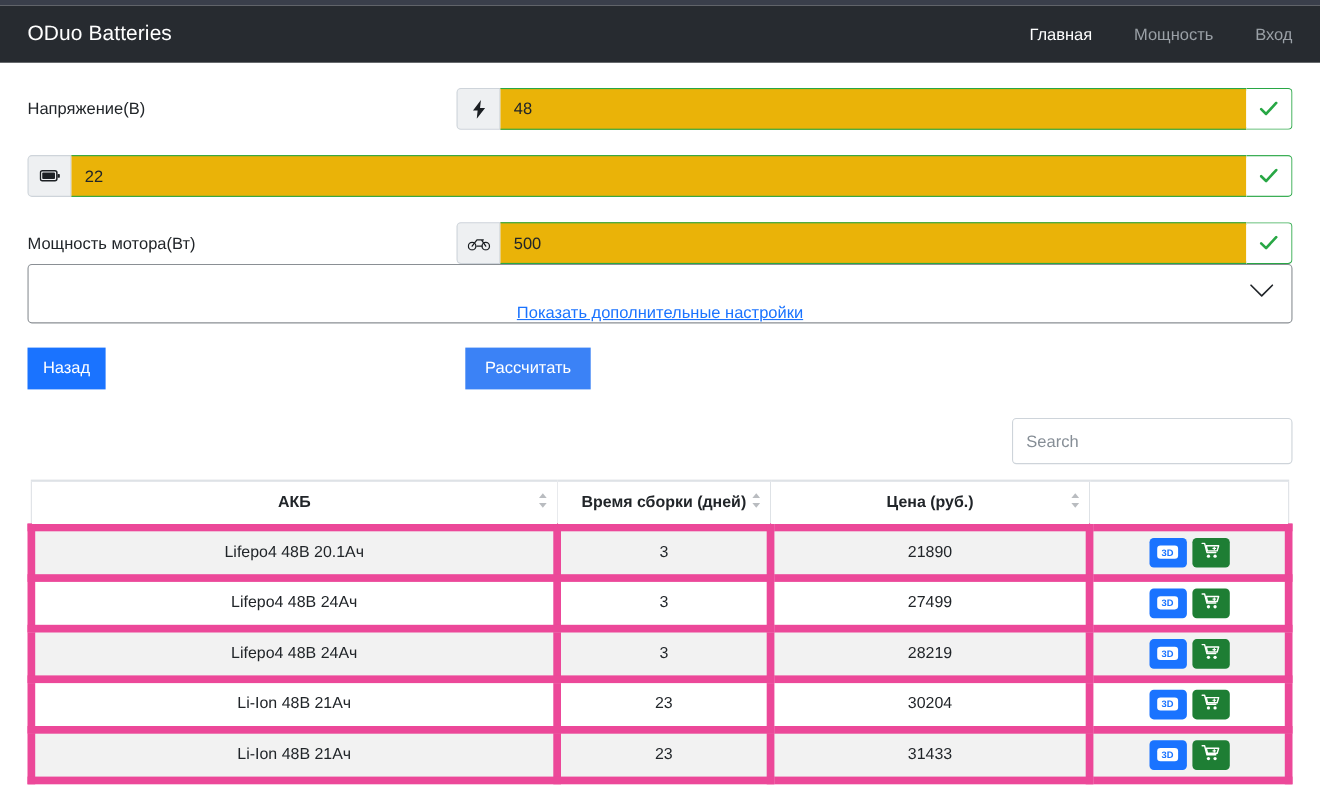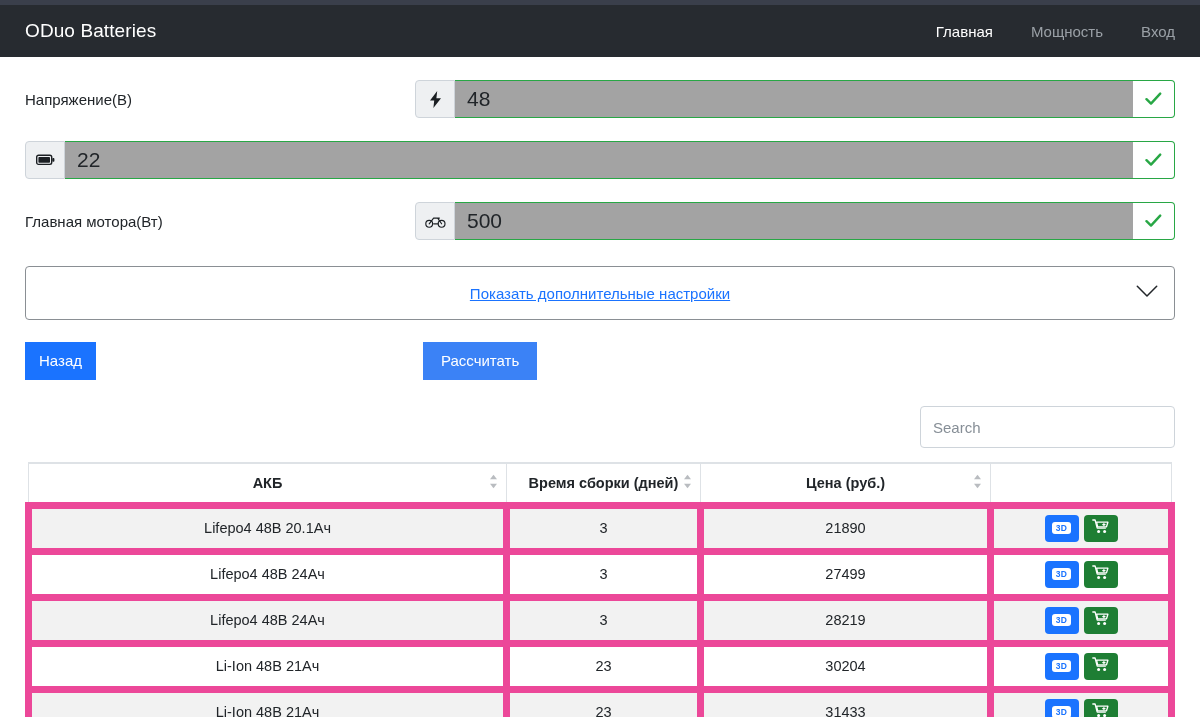--- a/index.html
+++ b/index.html
@@ -73,47 +73,46 @@
     display: flex;
     align-items: center;
     justify-content: center;
   }
   .input-addon svg { display: block; }
   .form-control {
     flex: 1 1 auto;
     border: 1px solid #28a745;
     border-left: none;
     border-right: none;
-    font-size: 21px;
+    font-size: 15px;
     padding: 0 12px;
     color: #212529;
     outline: none;
-    background: #a3a3a3;
+    background: #eab308;
     font-family: inherit;
     min-width: 0;
   }
   .valid-addon {
     width: 42px;
     border: 1px solid #28a745;
     border-left: none;
     border-radius: 0 4px 4px 0;
     background: #fff;
     display: flex;
     align-items: center;
     justify-content: center;
   }
 
   
   .collapse-panel {
-    margin-top: 26px;
     height: 54px;
     border: 1px solid #8a8f94;
     border-radius: 4px;
     display: flex;
-    align-items: center;
+    align-items: flex-end;
     position: relative;
     cursor: pointer;
   }
   .collapse-link {
     margin: 0 auto;
     color: #1a73ff;
     text-decoration: underline;
     font-size: 15px;
     cursor: pointer;
   }
@@ -279,21 +278,21 @@
       <input class="form-control" value="22" style="">
       <span class="valid-addon">
         <svg width="17" height="14" viewBox="0 0 17 14">
             <path d="M1.5 7.2 6 11.6 15.2 1.6" fill="none" stroke="#28a745" stroke-width="2.4" stroke-linecap="round" stroke-linejoin="round"></path>
           </svg>
       </span>
     </div>
   </div>
 
   <div class="form-row">
-    <label class="form-label">Главная мотора(Вт)</label>
+    <label class="form-label">Мощность мотора(Вт)</label>
     <div class="input-group">
       <span class="input-addon">
         <svg width="21" height="13" viewBox="0 0 21 13">
           <circle cx="4.2" cy="8.8" r="3.4" fill="none" stroke="#1b1f23" stroke-width="1.15"></circle>
           <circle cx="16.6" cy="8.8" r="3.4" fill="none" stroke="#1b1f23" stroke-width="1.15"></circle>
           <path d="M4.2 8.8 8.6 3.1h4.1l3.9 5.7M8.6 8.8h4.6M12 3.1h2.4" fill="none" stroke="#1b1f23" stroke-width="1.15" stroke-linecap="round" stroke-linejoin="round"></path>
         </svg>
       </span>
       <input class="form-control" value="500" style="">
       <span class="valid-addon">

